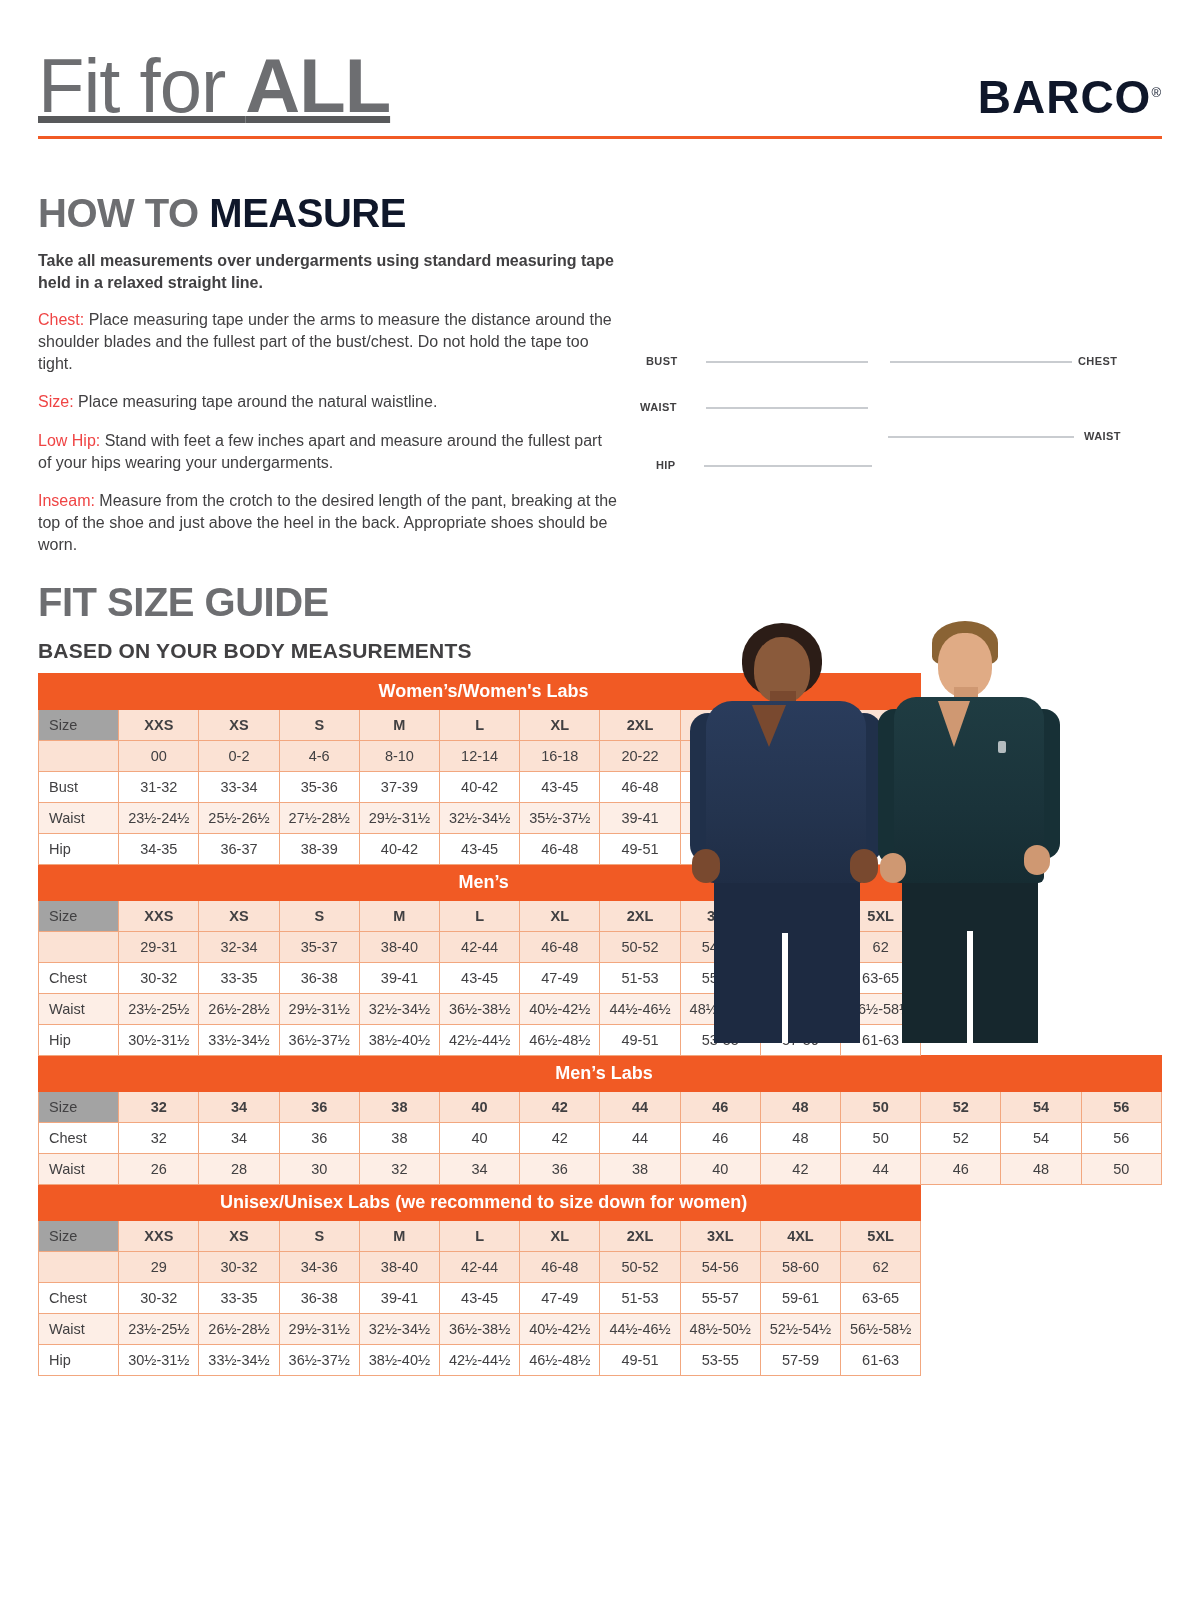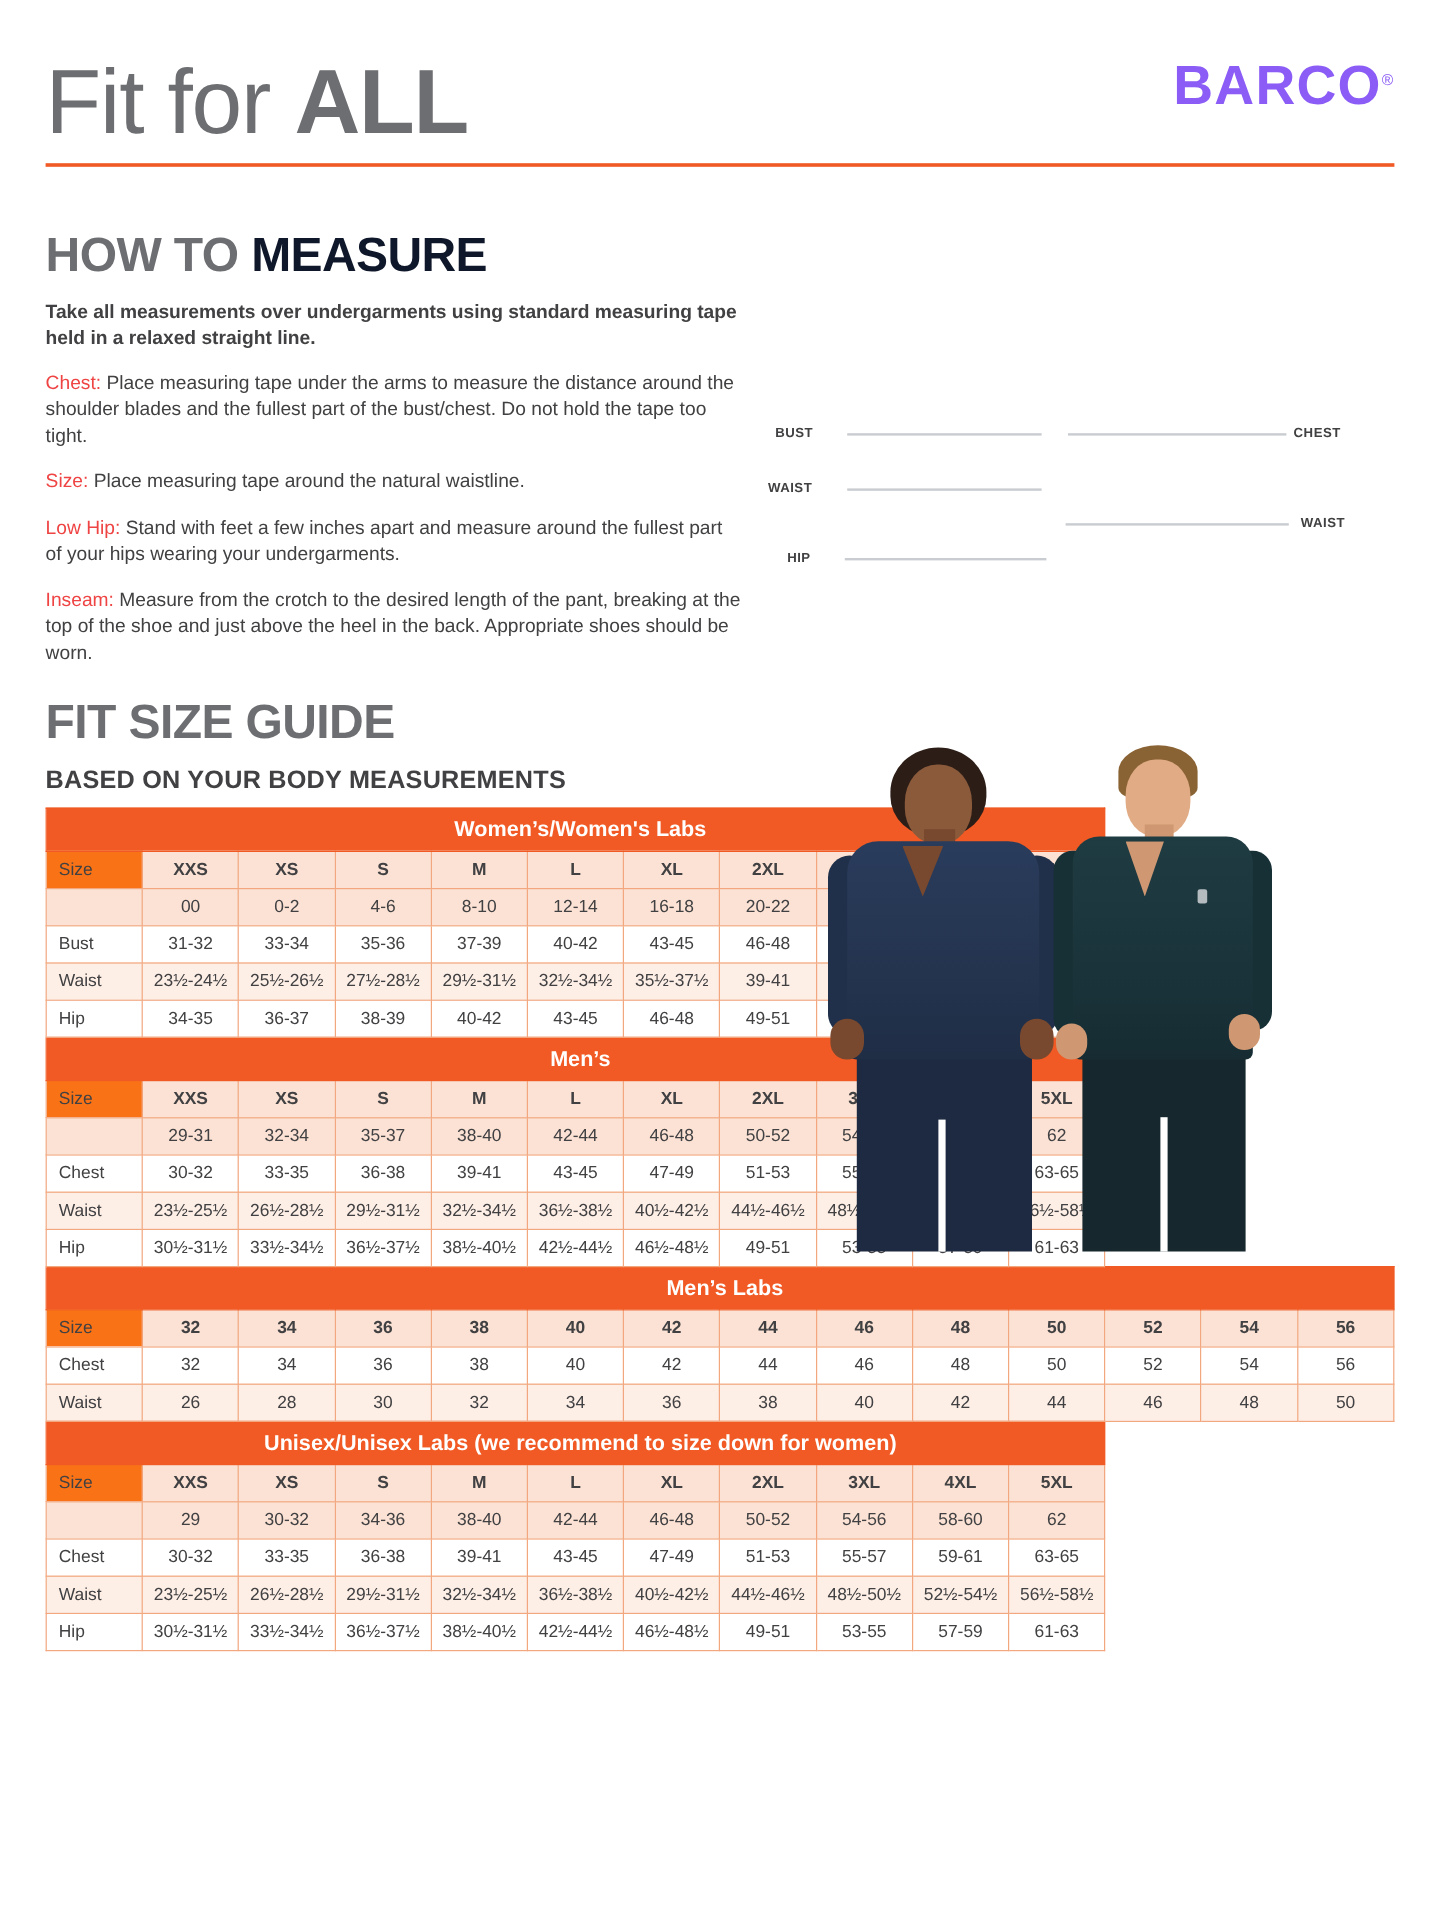--- a/index.html
+++ b/index.html
@@ -11,38 +11,39 @@
     font-family: "Liberation Sans", sans-serif;
     color: #58595b;
     position: relative;
     overflow: hidden;
   }
   .page { position: relative; width: 1200px; height: 1600px; padding: 0 38px; }
 
   
   .header {
     display: flex;
-    align-items: flex-start;
+    align-items: flex-end;
     justify-content: space-between;
     padding-top: 48px;
+    text-decoration: underline;
   }
   .fit-title {
     font-size: 76px;
     line-height: 1;
     color: #6d6e71;
     font-weight: 400;
     letter-spacing: -1px;
     white-space: nowrap;
   }
   .fit-title b { font-weight: 700; color: #6d6e71; }
   .brand { text-align: right; padding-bottom: 4px; }
   .brand-name {
     font-size: 46px;
     font-weight: 700;
-    color: #8b5cf6;
+    color: #0f172a;
     letter-spacing: 1px;
     line-height: 1;
     position: relative;
     display: inline-block;
   }
   .brand-name .reg {
     font-size: 13px;
     vertical-align: super;
     font-weight: 400;
   }
@@ -174,21 +175,21 @@
   table.size td.rowlabel {
     text-align: left;
     padding-left: 10px;
     width: 98px;
     background: #ffffff;
   }
   table.size tr.hdr td {
     background: #fbe2d4;
     font-weight: 700;
   }
-  table.size tr.hdr td.rowlabel { background: #f97316; font-weight: 400; }
+  table.size tr.hdr td.rowlabel { background: #a3a3a3; font-weight: 400; }
   table.size tr.sub td { background: #fbe2d4; }
   table.size tr.sub td.rowlabel { background: #fbe2d4; }
   table.size tr.alt td { background: #fdeee6; }
   table.size tr.alt td.rowlabel { background: #fdeee6; }
   .section-bar td {
     background: #f15a24 !important;
     color: #ffffff !important;
     font-weight: 700 !important;
     font-size: 18px !important;
     text-align: right;

